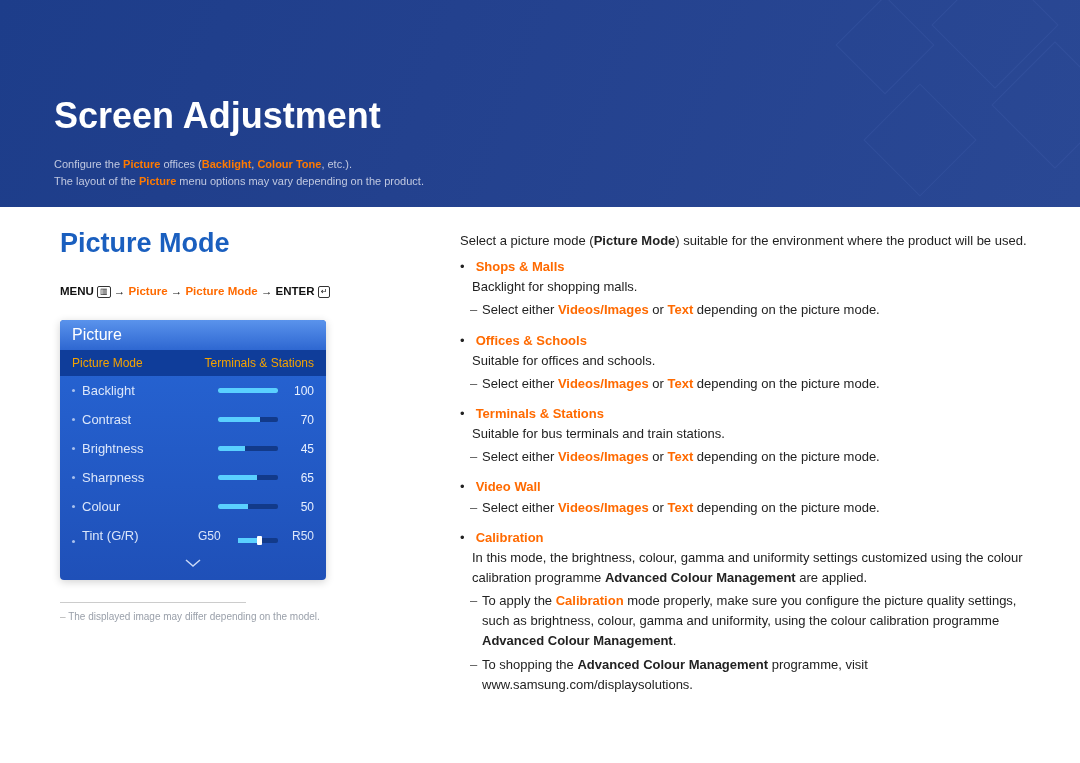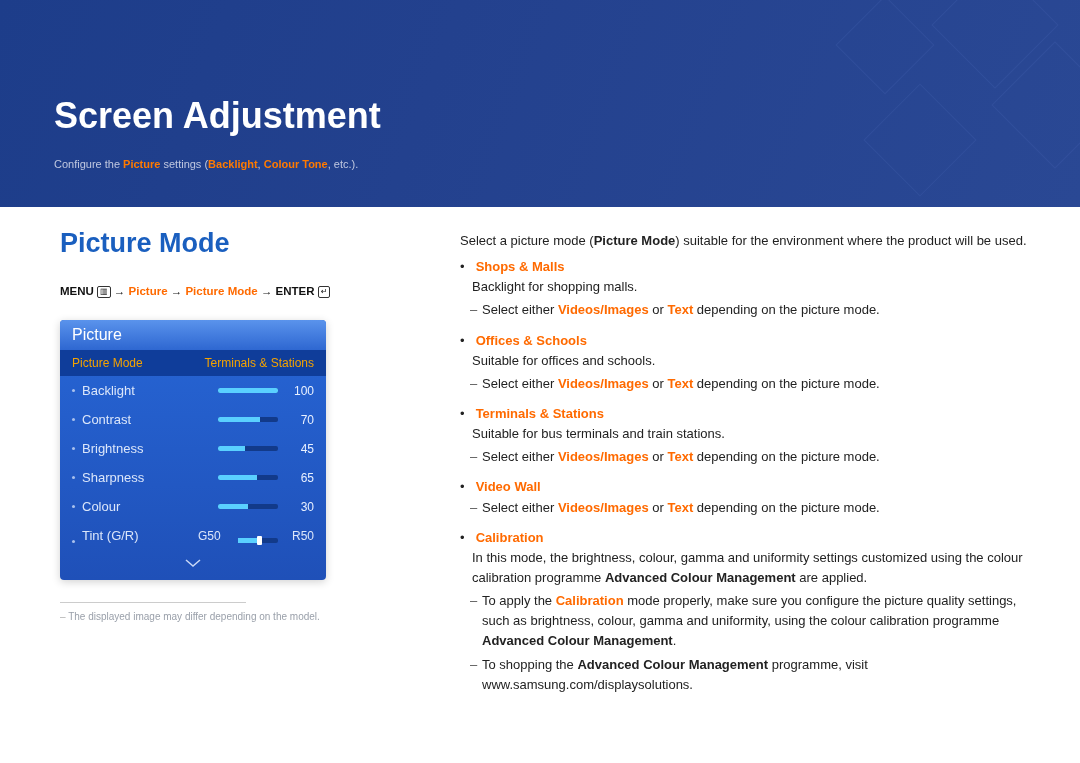--- a/index.html
+++ b/index.html
@@ -65,21 +65,24 @@
 <div class="header-band">
   <div class="cubes">
     <div class="cube" style="top:-20px; right:40px; width:90px; height:90px;"></div>
     <div class="cube" style="top:60px; right:-20px; width:90px; height:90px;"></div>
     <div class="cube" style="top:100px; right:120px; width:80px; height:80px;"></div>
     <div class="cube" style="top:10px; right:160px; width:70px; height:70px;"></div>
   </div>
   <div class="page-title">Screen Adjustment</div>
   <div class="intro-text">
     <div>
-      <span>Configure the </span><span class="hl">Picture</span><span> settings (</span><span class="hl">Backlight</span><span>, </span><span class="hl">Colour Tone</span><span>, etc.).</span>
+      <span>Configure the </span><span class="hl">Picture</span><span> offices (</span><span class="hl">Backlight</span><span>, </span><span class="hl">Colour Tone</span><span>, etc.).</span>
+    </div>
+    <div>
+      <span>The layout of the </span><span class="hl">Picture</span><span> menu options may vary depending on the product.</span>
     </div>
   </div>
 </div>
 
 <div class="content">
 
   <div class="left-col">
     <div class="section-title">Picture Mode</div>
 
     <div class="nav-path">
@@ -132,21 +135,21 @@
               <span class="fill" style="width:65%"></span>
             </span>
             <span class="num">65</span>
           </div>
           <div class="menu-row">
             <span class="dot"></span>
             <span class="name">Colour</span>
             <span class="bar">
               <span class="fill" style="width:50%"></span>
             </span>
-            <span class="num">30</span>
+            <span class="num">50</span>
           </div>
         </div>
       <div class="tint-row">
         <span class="dot" style="width:3px;height:3px;background:#a9c0ec;border-radius:50%;margin-right:7px;"></span>
         <span class="name">Tint (G/R)</span>
         <span class="gval">G50</span>
         <span class="tint-bar">
           <span class="fill" style="width:50%"></span>
           <span class="knob" style="left:48%"></span>
         </span>

